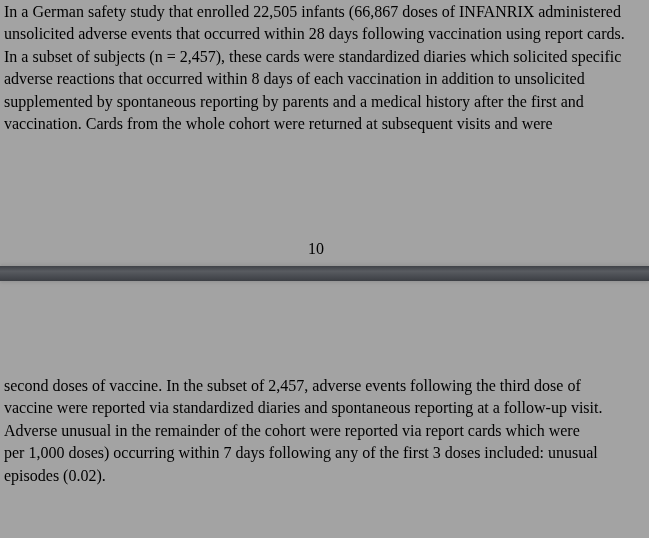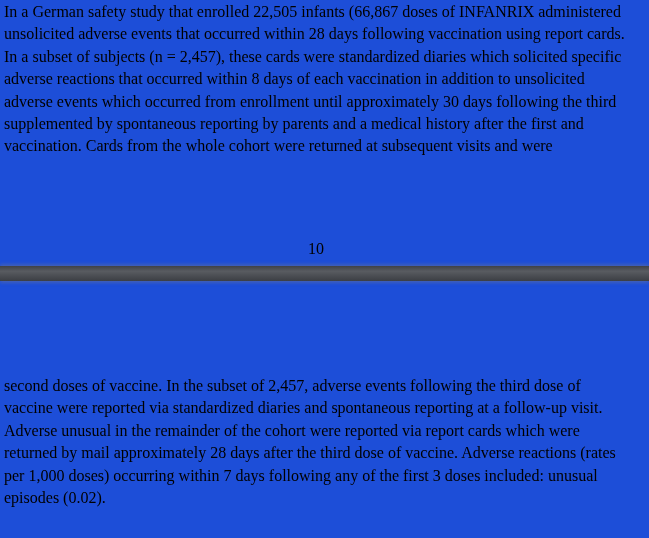--- a/index.html
+++ b/index.html
@@ -49,41 +49,39 @@
     background: linear-gradient(180deg,
       rgba(0,0,0,0.10) 0%,
       rgba(255,255,255,0.10) 35%,
       rgba(255,255,255,0.04) 60%,
       rgba(0,0,0,0.14) 100%);
   }
 </style>
 </head>
 <body>
 
-<div class="viewport" style="background-color: #1d4ed8;">
+<div class="viewport" style="background-color: #a3a3a3;">
 
   <div>
     <div class="text-block tb-upper" style="color: rgb(0, 0, 0);">
       <div class="line">In a German safety study that enrolled 22,505 infants (66,867 doses of INFANRIX administered</div>
       <div class="line">unsolicited adverse events that occurred within 28 days following vaccination using report cards.</div>
       <div class="line">In a subset of subjects (n = 2,457), these cards were standardized diaries which solicited specific</div>
       <div class="line">adverse reactions that occurred within 8 days of each vaccination in addition to unsolicited</div>
-      <div class="line">adverse events which occurred from enrollment until approximately 30 days following the third</div>
       <div class="line">supplemented by spontaneous reporting by parents and a medical history after the first and</div>
       <div class="line">vaccination. Cards from the whole cohort were returned at subsequent visits and were</div>
     </div>
     <div class="page-number" style="color: rgb(0, 0, 0); margin-top: 41px;">10</div>
   </div>
 
   <div class="page-divider" style="background-color: rgb(70, 73, 79);"></div>
 
   <div>
     <div class="text-block tb-lower" style="color: rgb(0, 0, 0);">
       <div class="line">second doses of vaccine. In the subset of 2,457, adverse events following the third dose of</div>
       <div class="line">vaccine were reported via standardized diaries and spontaneous reporting at a follow-up visit.</div>
       <div class="line">Adverse unusual in the remainder of the cohort were reported via report cards which were</div>
-      <div class="line">returned by mail approximately 28 days after the third dose of vaccine. Adverse reactions (rates</div>
       <div class="line">per 1,000 doses) occurring within 7 days following any of the first 3 doses included: unusual</div>
       <div class="line">episodes (0.02).</div>
     </div>
   </div>
 
 </div>
 
 </body></html>

